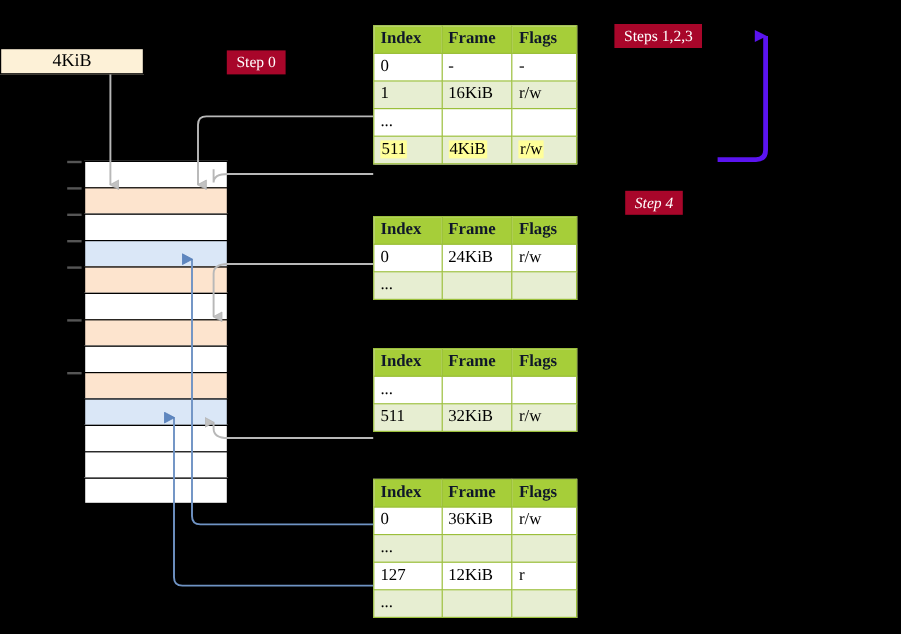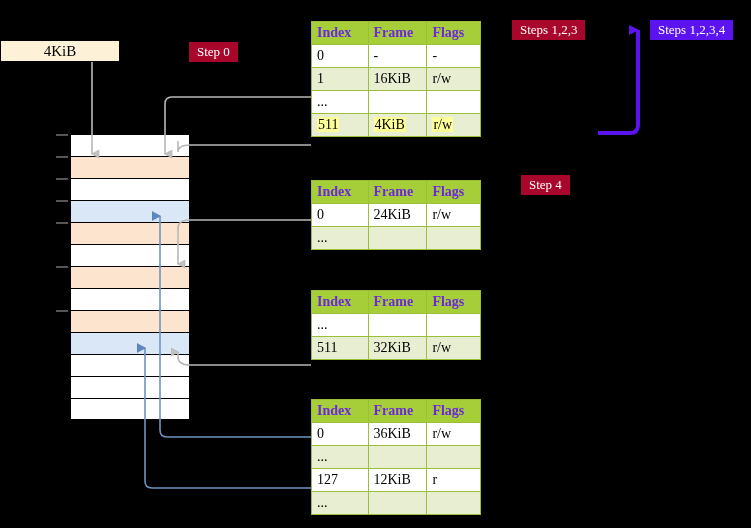--- a/index.html
+++ b/index.html
@@ -60,21 +60,21 @@
     padding:2px 5px 3px 5px;
     text-align:left;
     font-weight:normal;
     height:22px;
     box-sizing:border-box;
     vertical-align:middle;
     line-height:17px;
   }
   .ptable th{
     background:#a6ce39;
-    color:#6d28d9;
+    color:#0f172a;
     font-weight:bold;
     font-size:14px;
   }
   .ptable tr.alt td{background:#e7eed2;}
   .ptable tr td{background:#ffffff;}
   .ptable tr.alt td{background:#e7eed2;}
   .col-idx{width:58px;}
   .col-frm{width:60px;}
   .col-flg{width:55px;}
   .hl{background:#ffff99;padding:0 1px;}
@@ -91,25 +91,22 @@
   </div>
 
   <div class="badge badge-red" style="left:189px;top:42px;text-align:center;">
     <span>Step 0</span>
   </div>
 
   <div class="badge badge-red" style="left:512px;top:20px;">
     <span>Steps 1,2,3</span>
   </div>
 
-  <div class="badge badge-blue" style="left:650px;top:20px;">
-    <span>Steps 1,2,3,4</span>
-  </div>
-
-  <div class="badge badge-red" style="left:521px;top:175px;">
+
+  <div class="badge badge-red" style="left:521px;top:159px;font-style:italic;">
     <span>Step 4</span>
   </div>
 
   <div class="memcol" id="memcol">
       <div class="memrow" style="top: 0px;"></div>
       <div class="memrow orange" style="top: 22px;"></div>
       <div class="memrow" style="top: 44px;"></div>
       <div class="memrow blue" style="top: 66px;"></div>
       <div class="memrow orange" style="top: 88px;"></div>
       <div class="memrow" style="top: 110px;"></div>

